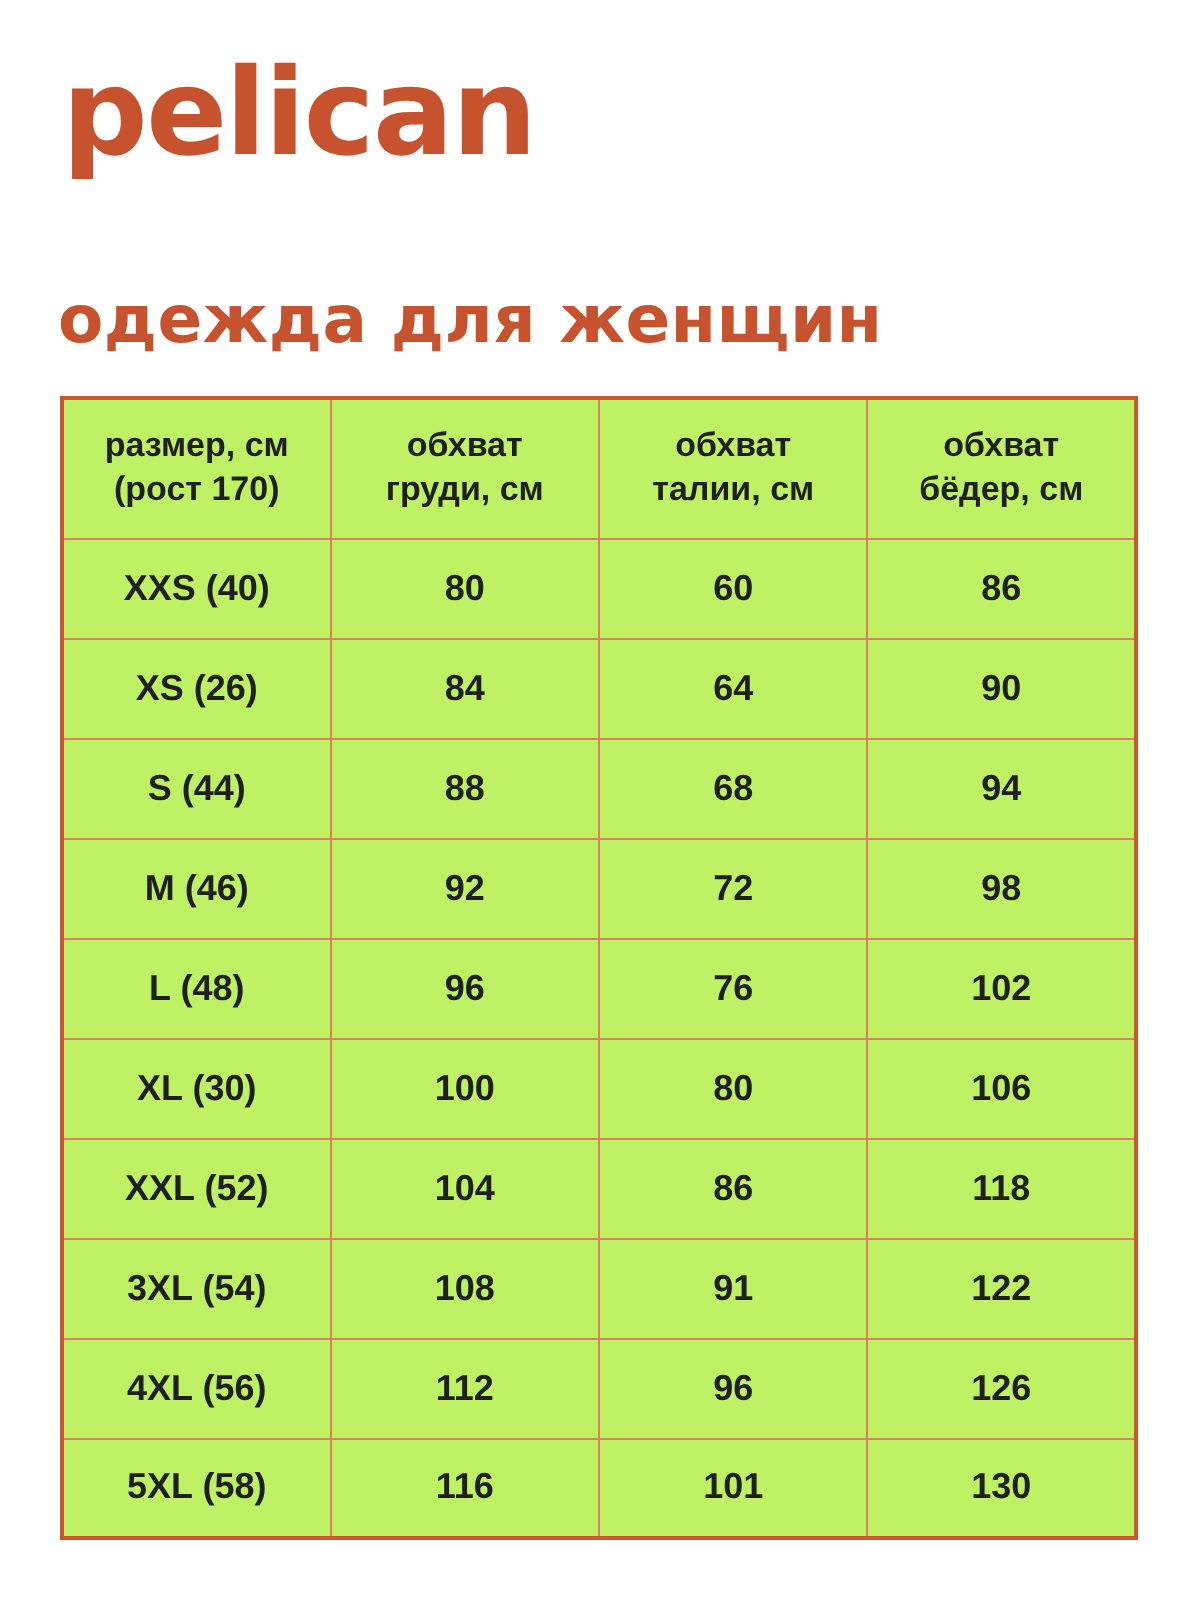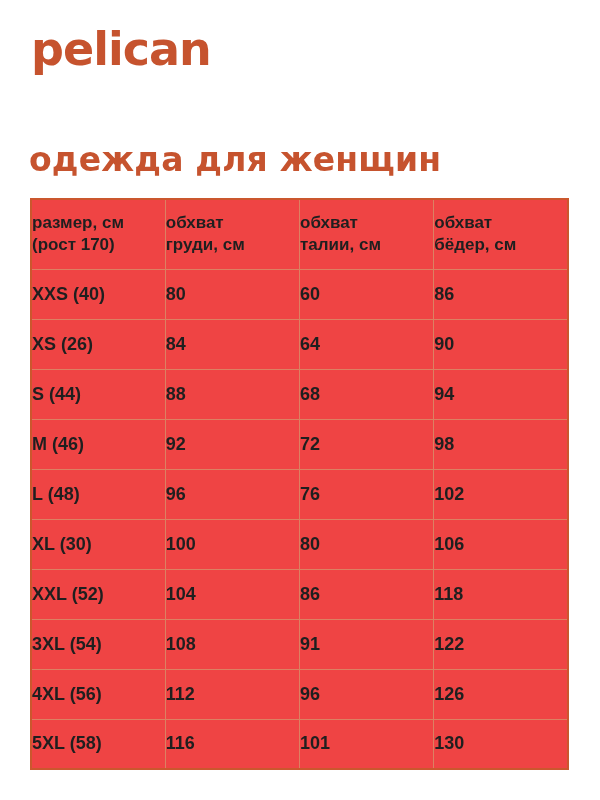--- a/index.html
+++ b/index.html
@@ -11,21 +11,21 @@
     overflow: hidden;
   }
   .page {
     position: absolute; left: 0; top: 0;
     width: 600px; height: 800px;
     background: #ffffff;
   }
   .logo {
     position: absolute;
     left: 31px; top: 22px;
-    font-size: 46px;
+    font-size: 60px;
     font-weight: 800;
     letter-spacing: -1px;
     color: #C6532E;
     font-family: "DejaVu Sans", sans-serif;
   }
   .title {
     position: absolute;
     left: 29px; top: 140px;
     font-size: 33px;
     font-weight: bold;
@@ -37,24 +37,24 @@
     position: absolute;
     left: 30px; top: 198px;
     width: 539px;
     border-collapse: collapse;
     table-layout: fixed;
     border: 2px solid #CB572E;
   }
   table.size-table th,
   table.size-table td {
     border: 1.5px solid #DB8162;
-    text-align: left;
+    text-align: center;
     vertical-align: middle;
     color: #1F1F1F;
-    background: #ef4444;
+    background: #bef264;
   }
   table.size-table th {
     height: 70px;
     font-size: 17px;
     font-weight: bold;
     line-height: 1.3;
   }
   table.size-table td {
     height: 50px;
     font-size: 18px;

